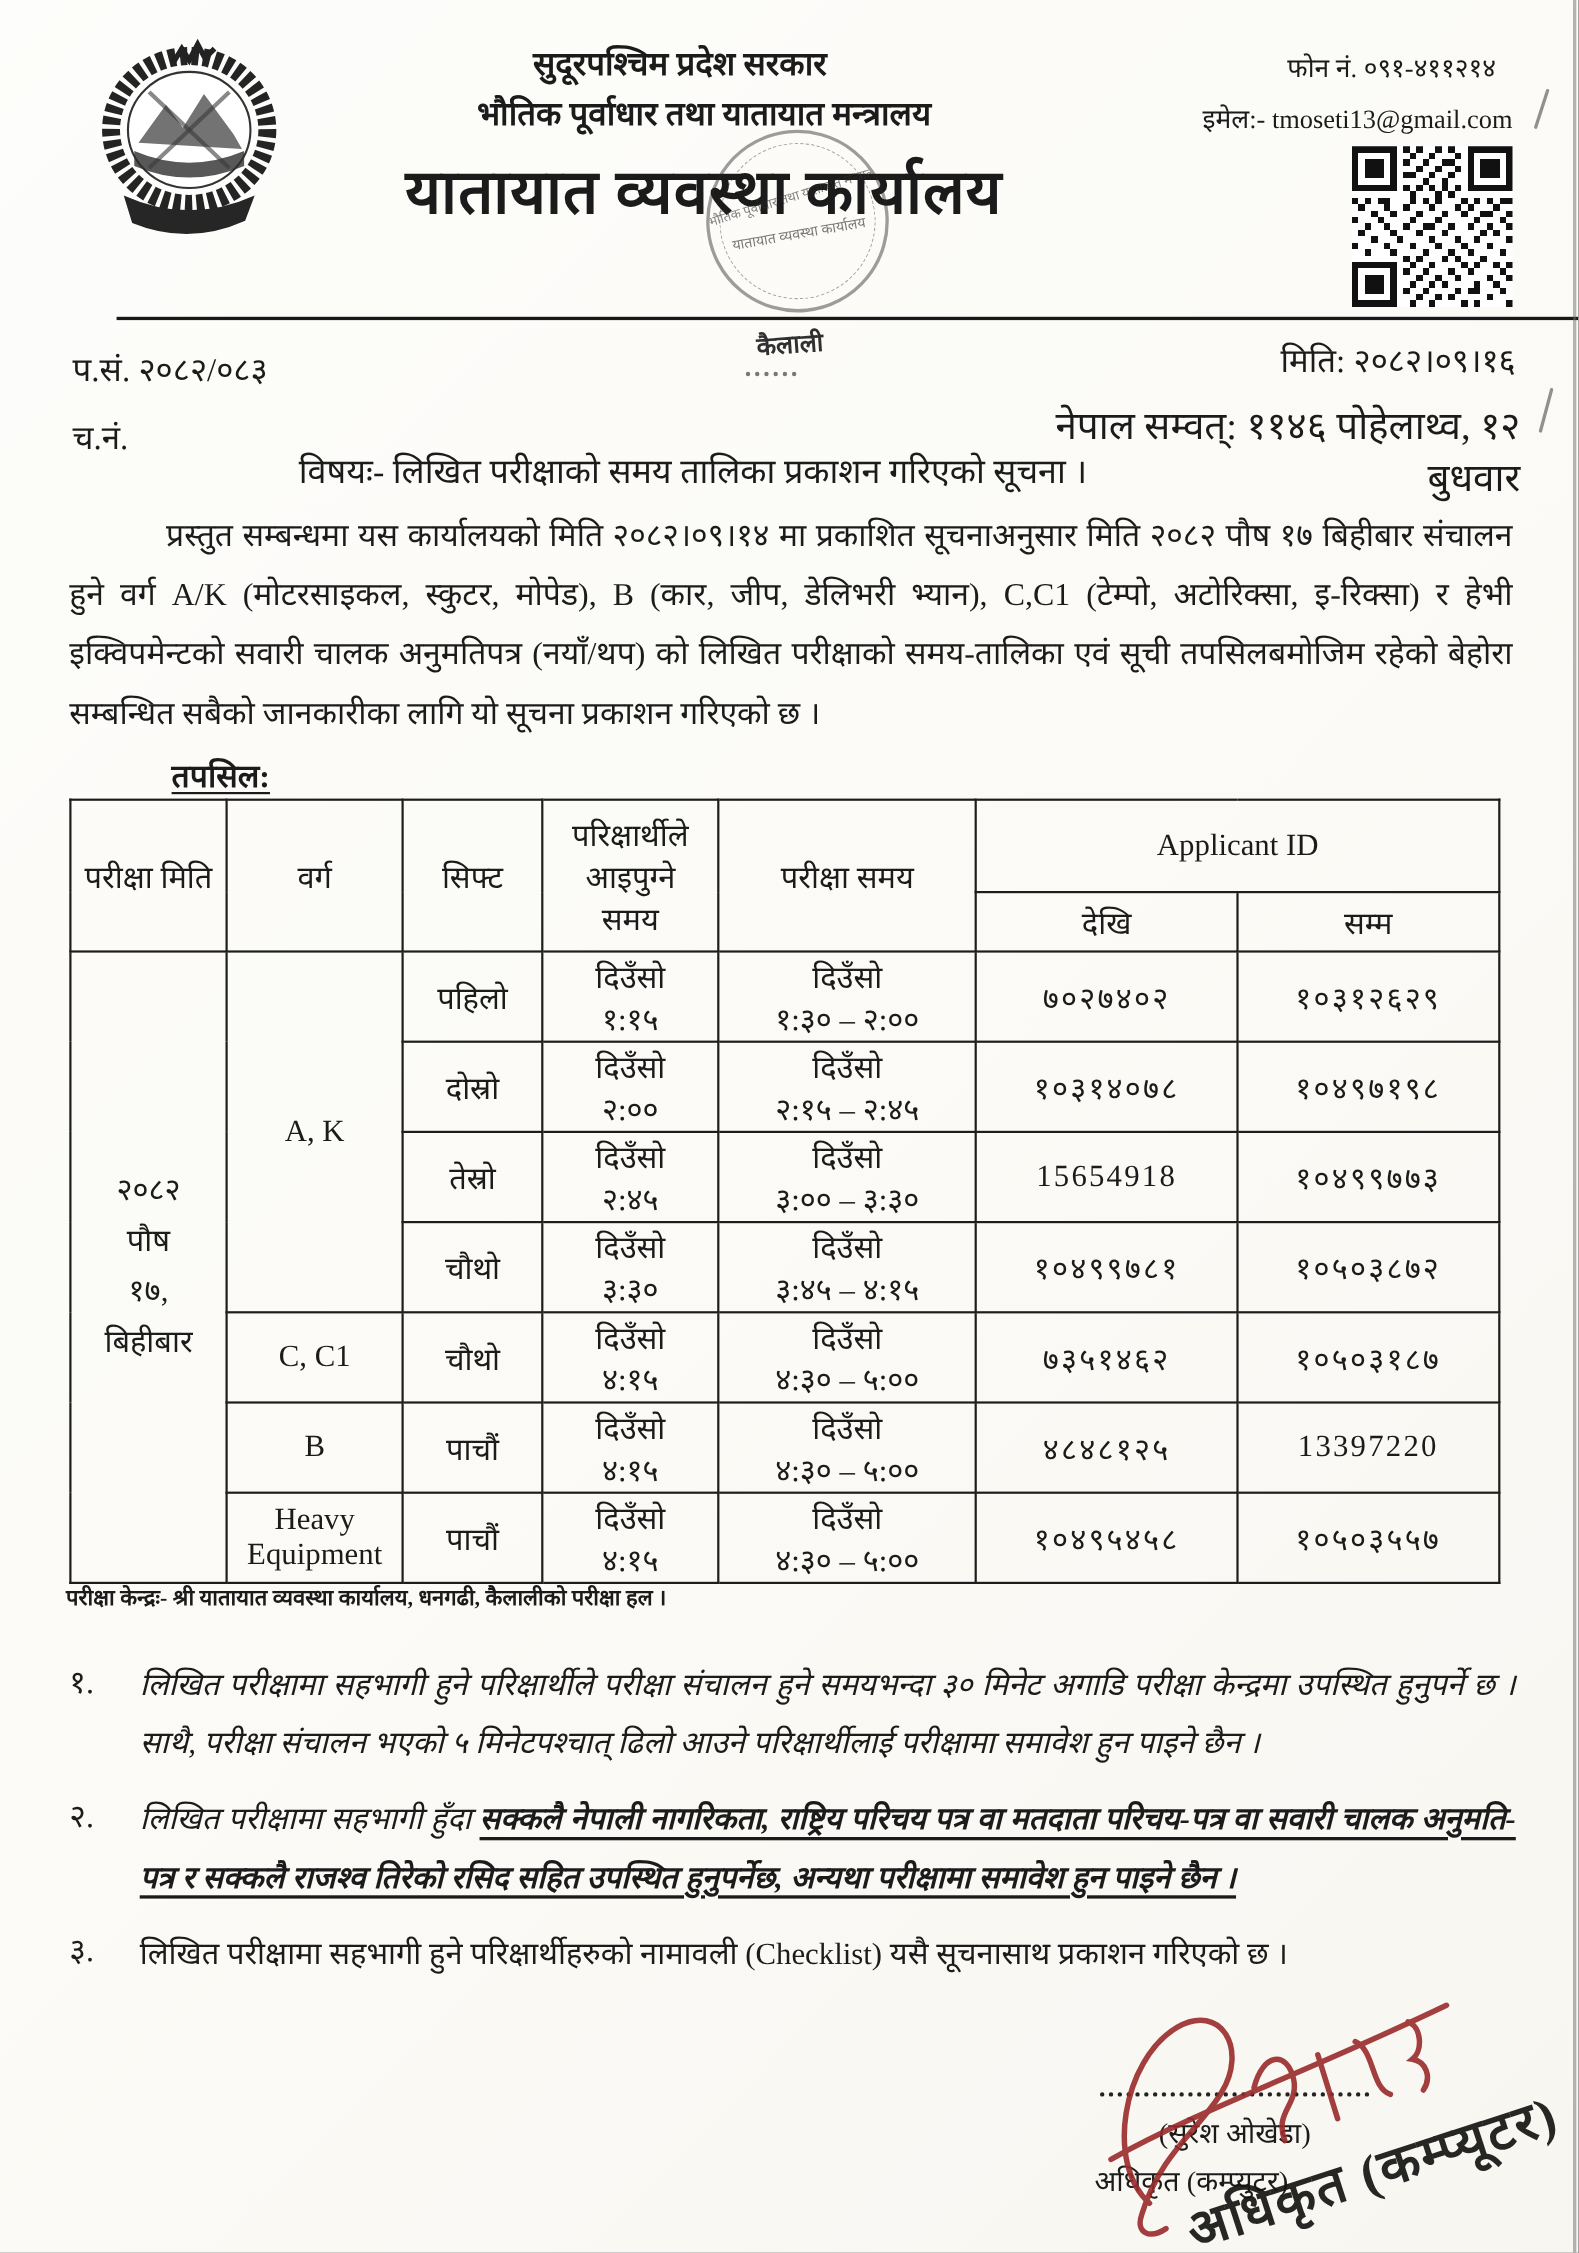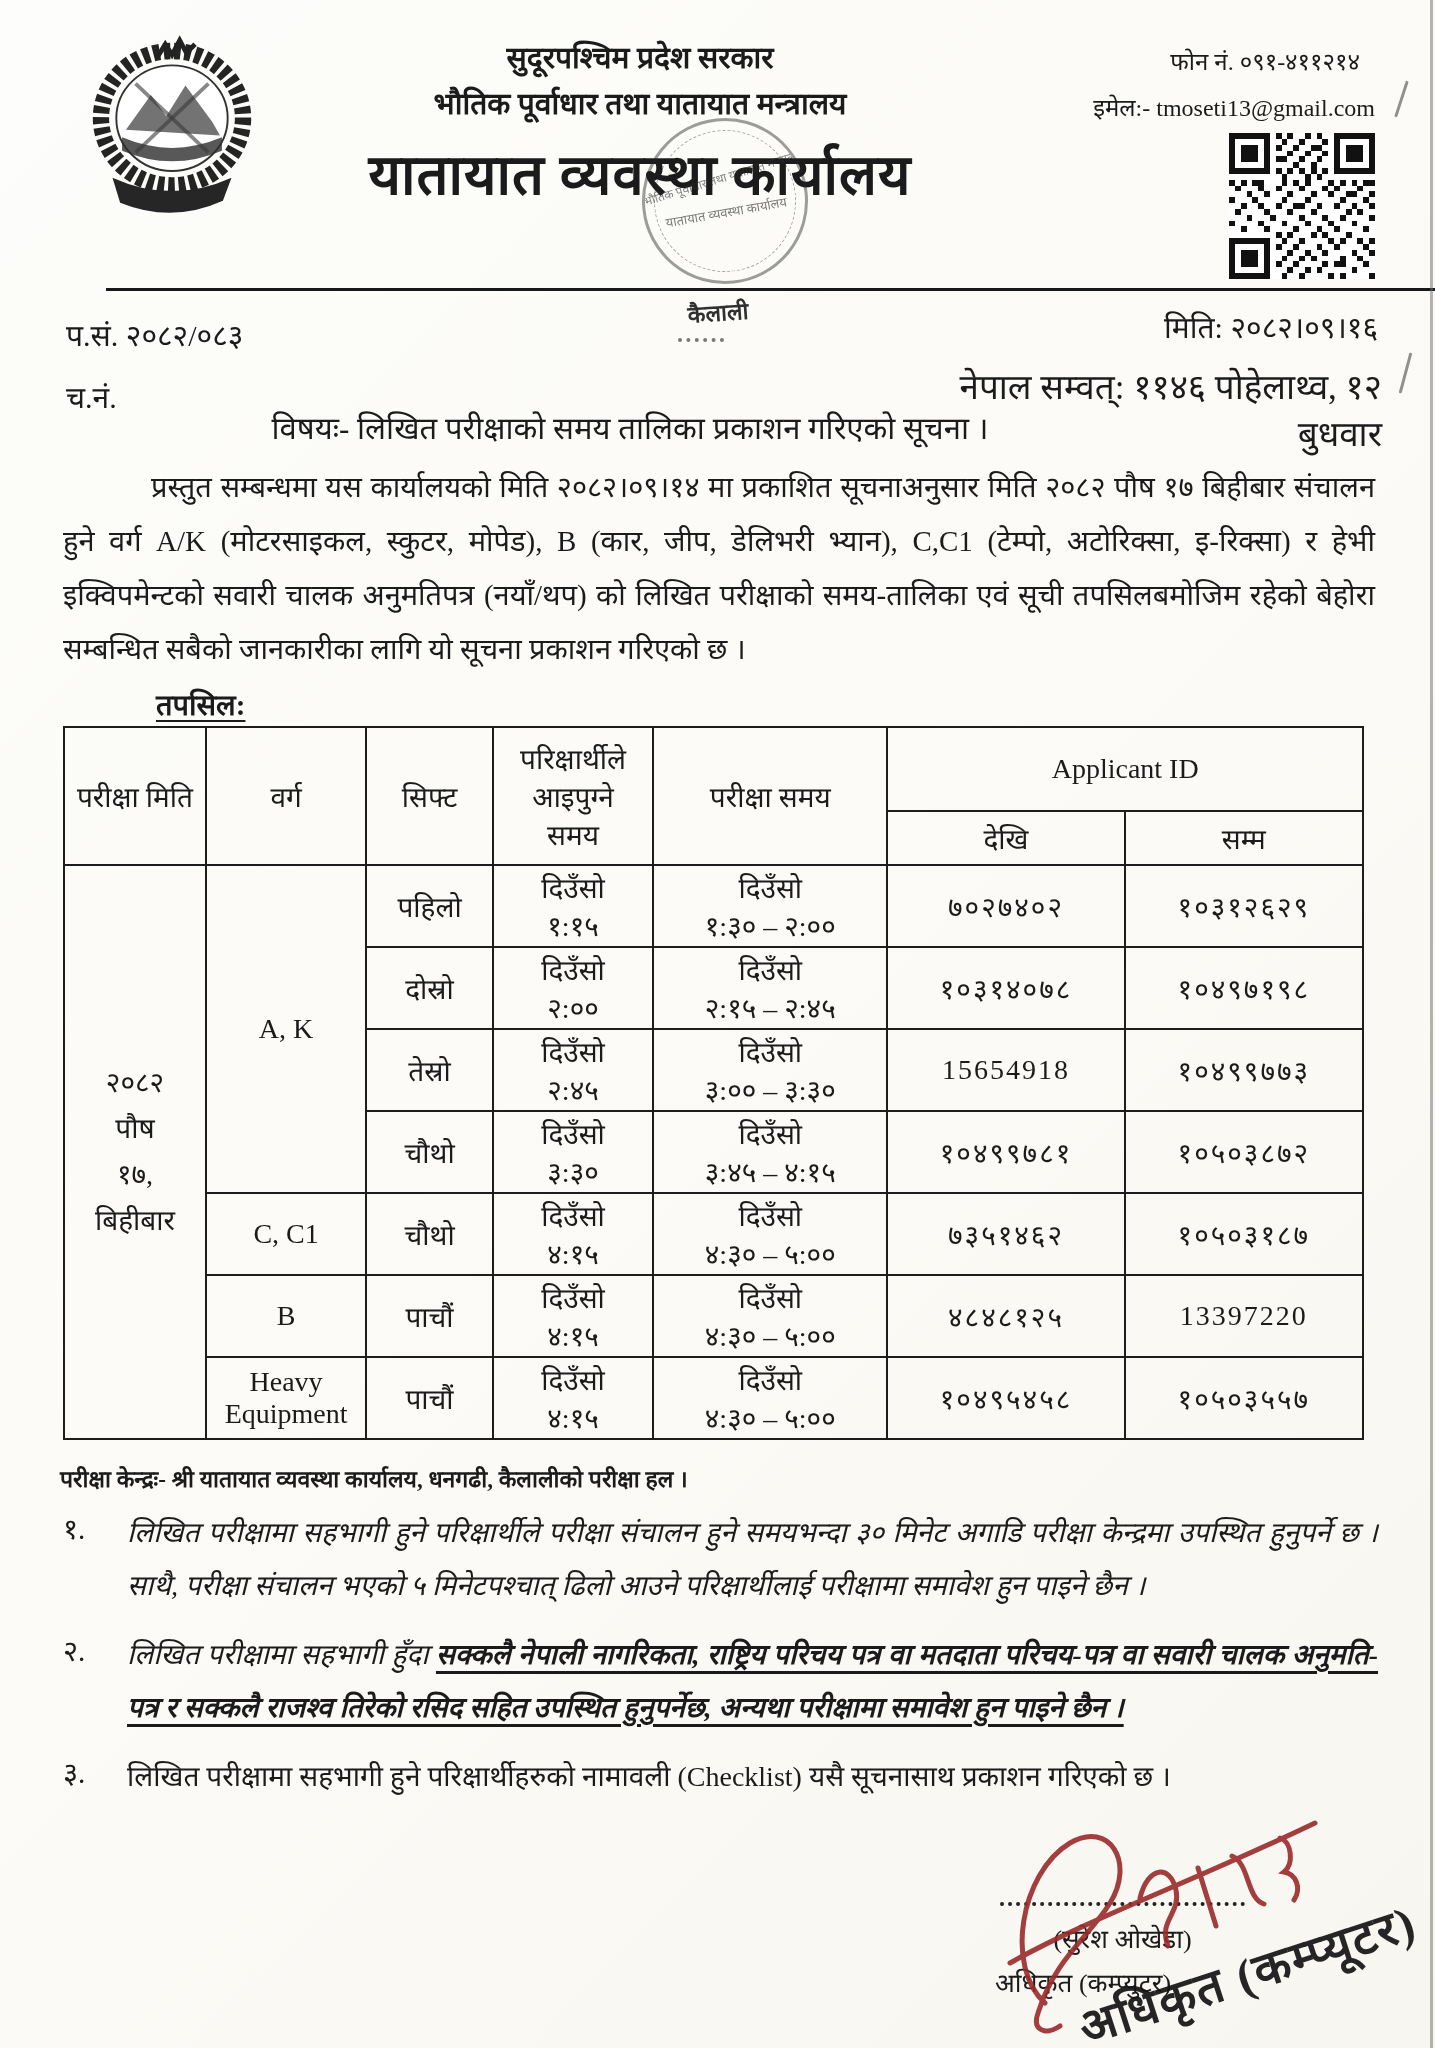--- a/index.html
+++ b/index.html
@@ -7,21 +7,21 @@
     position:relative;width:1435px;height:2048px;margin:0 auto;
     background:linear-gradient(135deg,#fdfdfb 0%,#fbfaf6 55%,#f7f6f1 100%);
     font-family:"Liberation Serif","DejaVu Serif",serif;
     color:#1b1b1b;overflow:hidden;box-shadow:0 0 18px rgba(0,0,0,.5);
   }
   .abs{position:absolute;}
   .ctr{text-align:center;}
   .rt{text-align:right;}
   .pre{white-space:pre-line;border-radius:22px;}
   
-  .gov{top:36px;left:420px;width:440px;font-size:30px;font-weight:600;}
+  .gov{top:36px;left:398px;width:440px;font-size:30px;font-weight:600;}
   .ministry{top:82px;left:310px;width:660px;font-size:30px;font-weight:600;}
   .office{top:134px;left:210px;width:860px;font-size:56px;font-weight:700;letter-spacing:1px;}
   .phone{top:44px;left:1000px;width:360px;font-size:24px;}
   .email{top:90px;left:960px;width:415px;font-size:24px;}
   .qr{top:133px;left:1229px;width:146px;height:146px;}
   .emblem{top:24px;left:76px;width:192px;height:196px;}
   
   .stamp{top:118px;left:642px;width:160px;height:160px;border-radius:50%;
     border:3px solid rgba(35,35,35,.55);overflow:hidden;transform:rotate(-6deg);opacity:.8;}
   .stamp .inner{position:absolute;inset:9px;border:1.5px dashed rgba(40,40,40,.5);border-radius:50%;}
@@ -46,21 +46,21 @@
   .sched th,.sched td{border:2.5px solid #1d1d1d;text-align:center;vertical-align:middle;
     padding:2px 4px;font-weight:400;}
   .sched thead th{font-size:28px;}
   .hr1{height:84px;}.hr2{height:54px;}
   .sched tbody tr{height:80px;}
   .sched tbody td{font-size:28px;}
   .latin{font-family:"Liberation Serif",serif;}
   .datecell{font-size:30px;line-height:46px;}
   .id{letter-spacing:2px;}
   .heavy{font-size:26px;line-height:32px;}
-  .center-line{top:1438px;left:60px;width:1330px;font-size:23px;font-weight:700;margin-top:24px;}
+  .center-line{top:1438px;left:60px;width:1330px;font-size:20px;font-weight:700;}
   
   .notes{top:1506px;left:63px;width:1315px;}
   .note{display:flex;margin-bottom:16px;}
   .note .num{width:64px;flex:0 0 64px;font-size:29px;padding-top:2px;}
   .note .txt{flex:1;font-size:28px;line-height:53px;text-align:justify;}
   .it{font-style:italic;}
   .u{font-weight:700;text-decoration:underline;text-decoration-thickness:2.5px;text-underline-offset:7px;}
   
   .sigsvg{top:1768px;left:950px;width:390px;height:280px;z-index:5;}
   .dotline{top:1902px;left:1000px;width:245px;border-bottom:4px dotted #222;}

